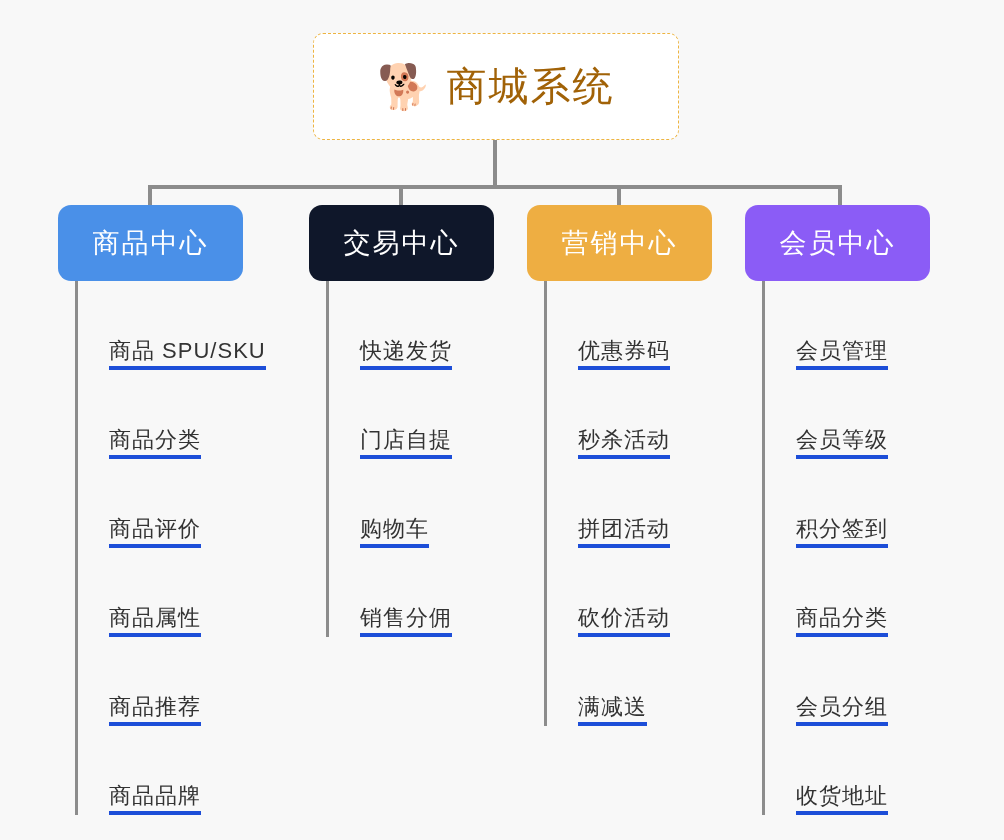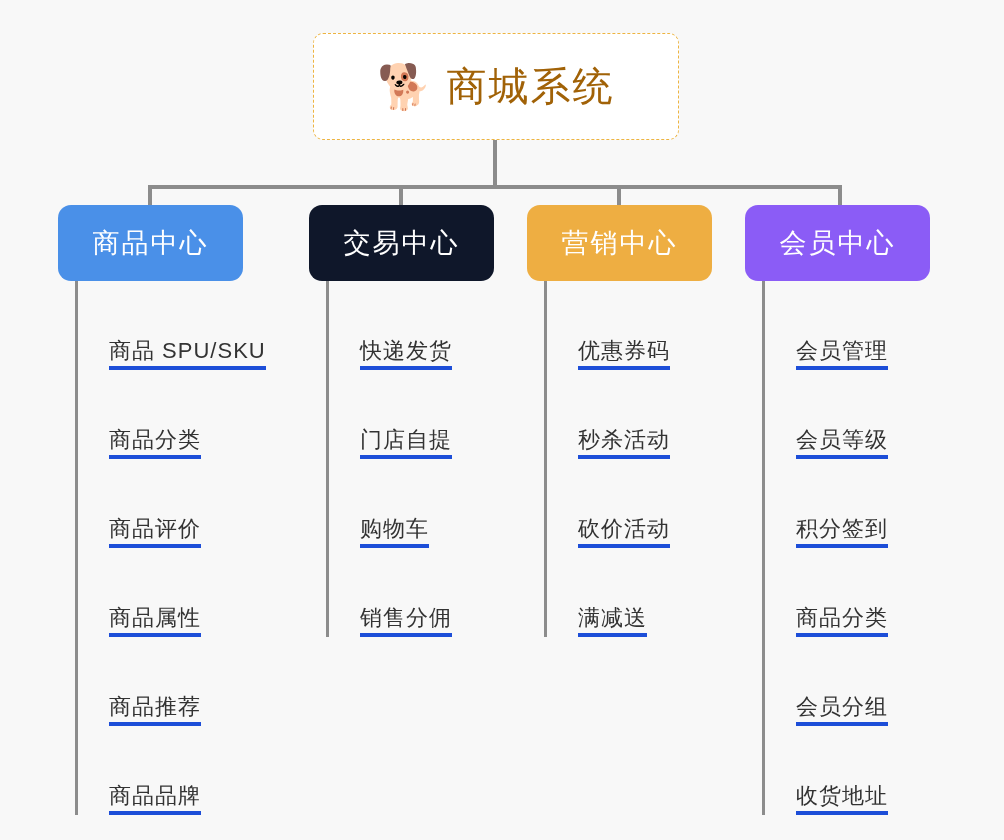--- a/index.html
+++ b/index.html
@@ -139,20 +139,23 @@
       <div class="column" style="left: 527px; width: 185px;">
         <div class="col-header" style="background: rgb(238, 174, 66); width: 185px;">营销中心</div>
         <div class="col-body">
           <div class="leaf">
             <span class="leaf-label">优惠券码</span>
           </div>
           <div class="leaf">
             <span class="leaf-label">秒杀活动</span>
           </div>
           <div class="leaf">
+            <span class="leaf-label">拼团活动</span>
+          </div>
+          <div class="leaf">
             <span class="leaf-label">砍价活动</span>
           </div>
           <div class="leaf">
             <span class="leaf-label">满减送</span>
           </div>
         </div>
       </div>
       <div class="column" style="left: 745px; width: 185px;">
         <div class="col-header" style="background: #8b5cf6; width: 185px;">会员中心</div>
         <div class="col-body">

